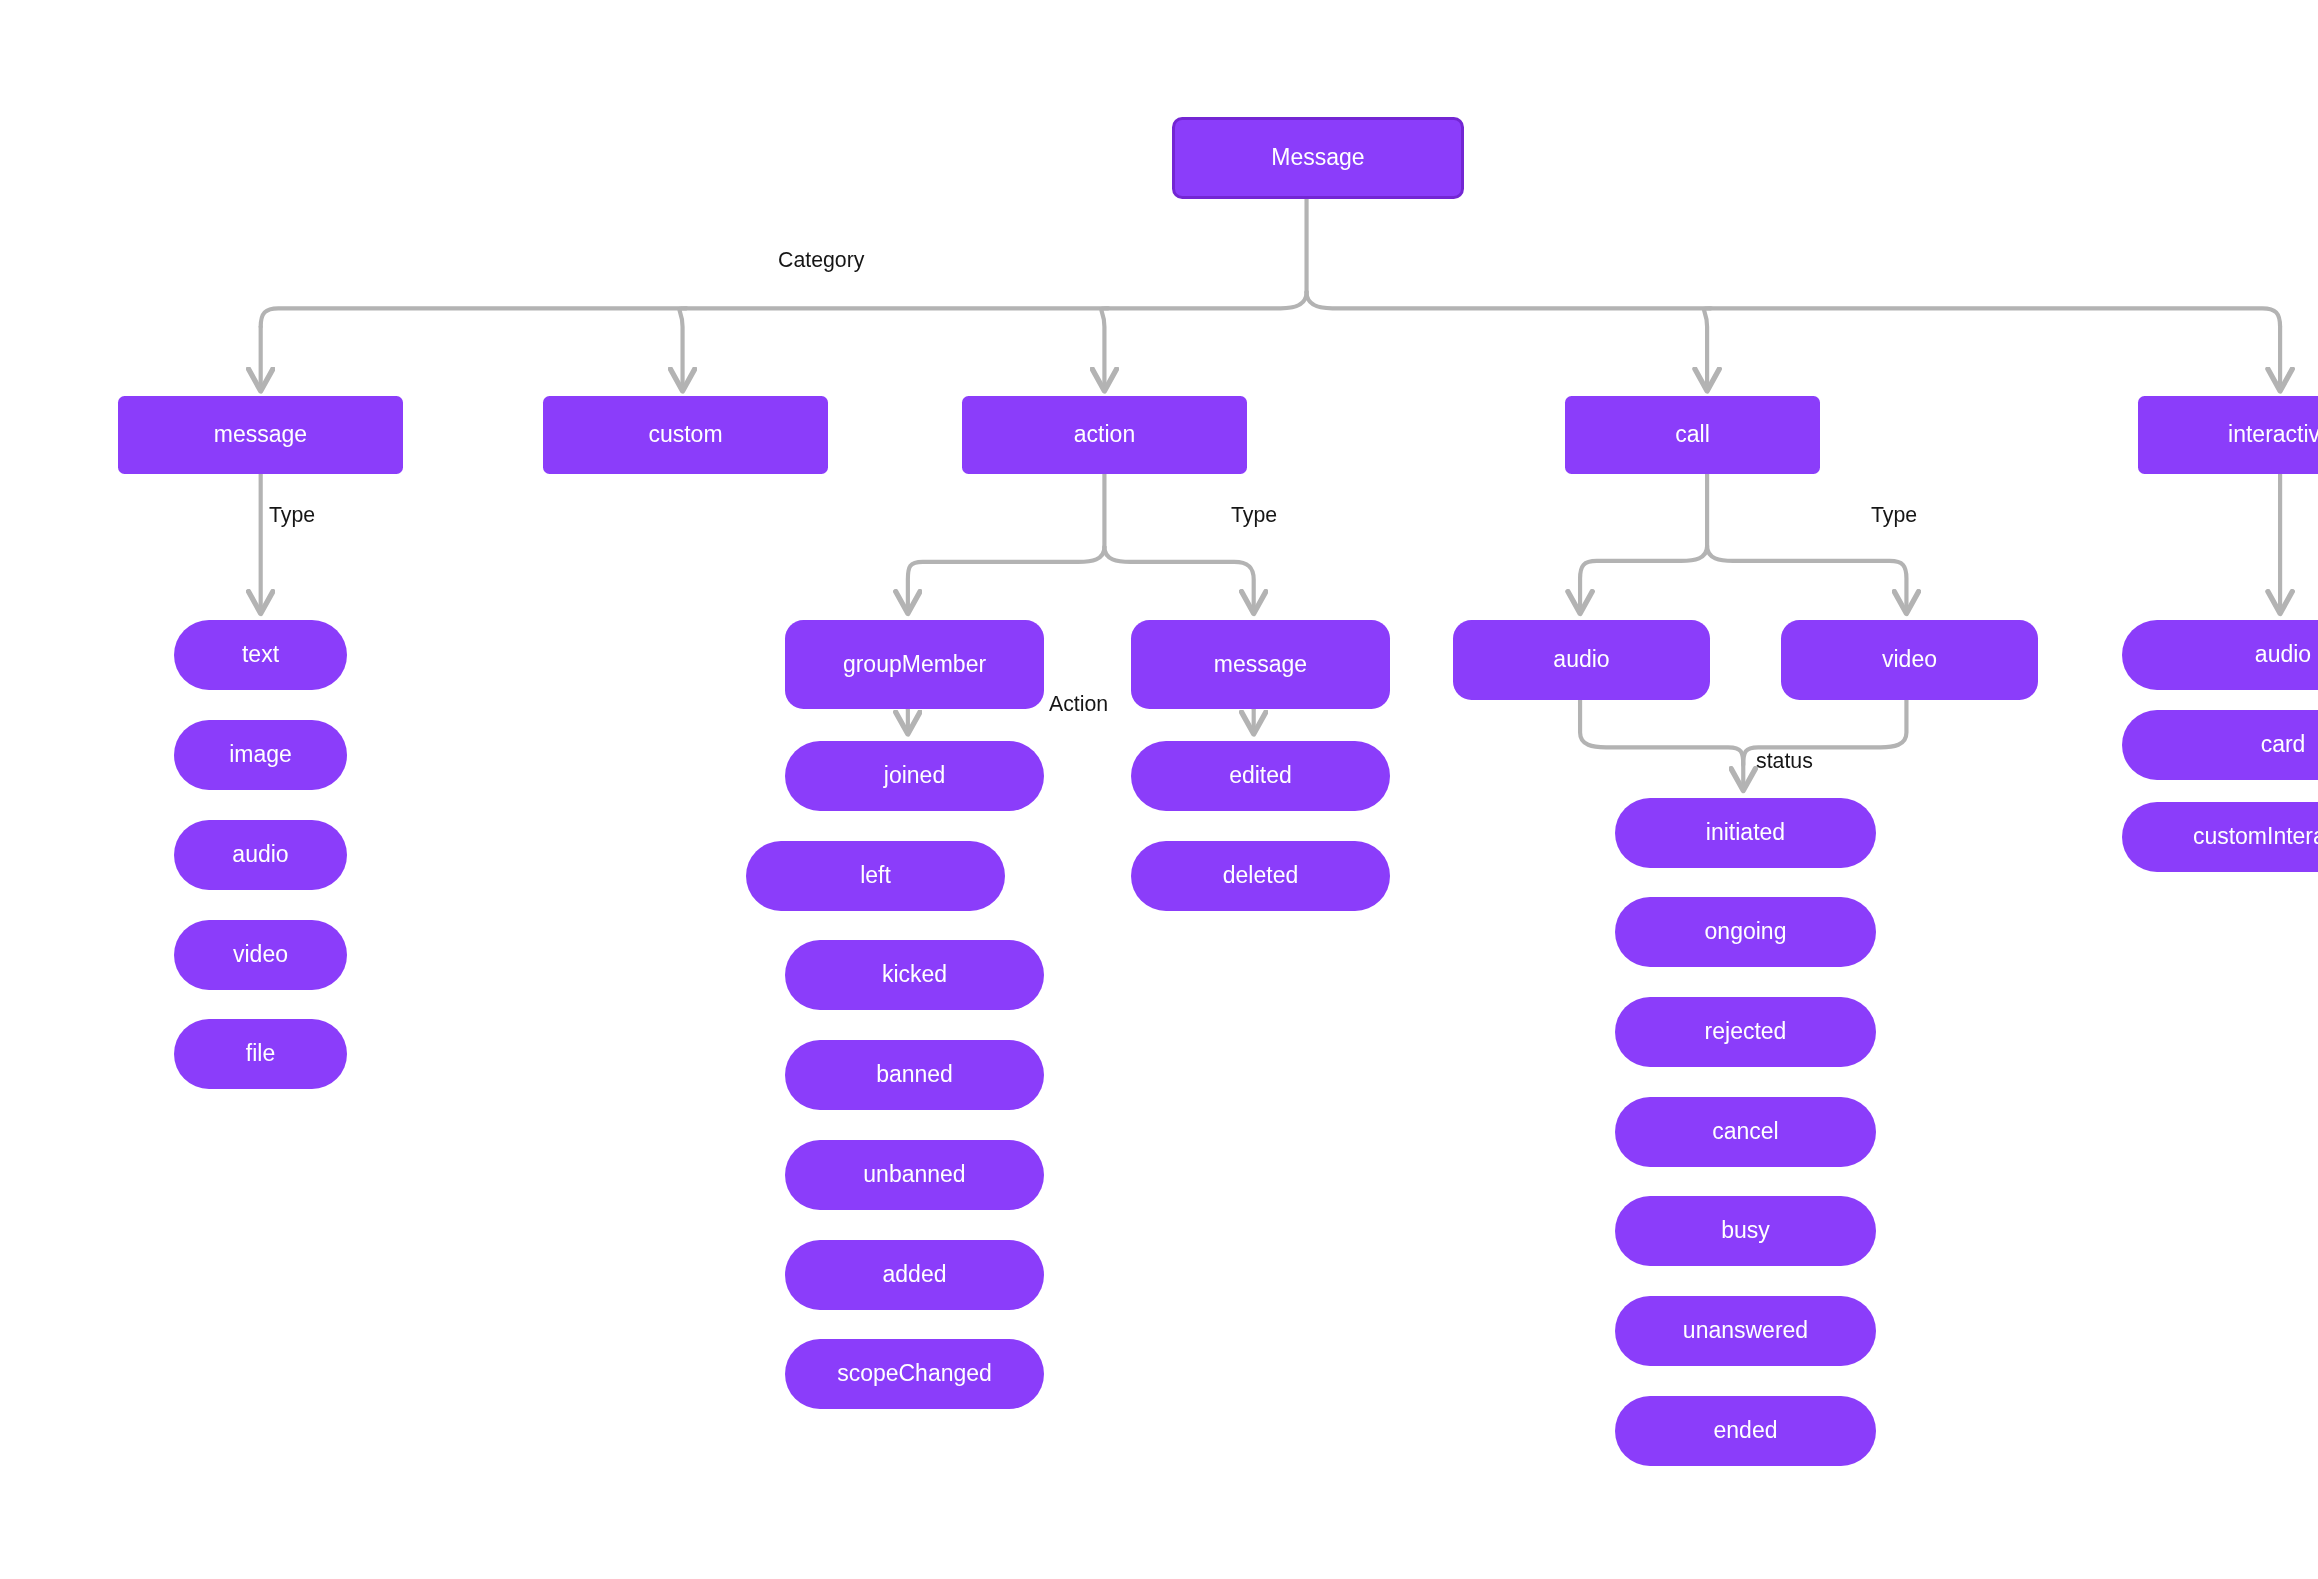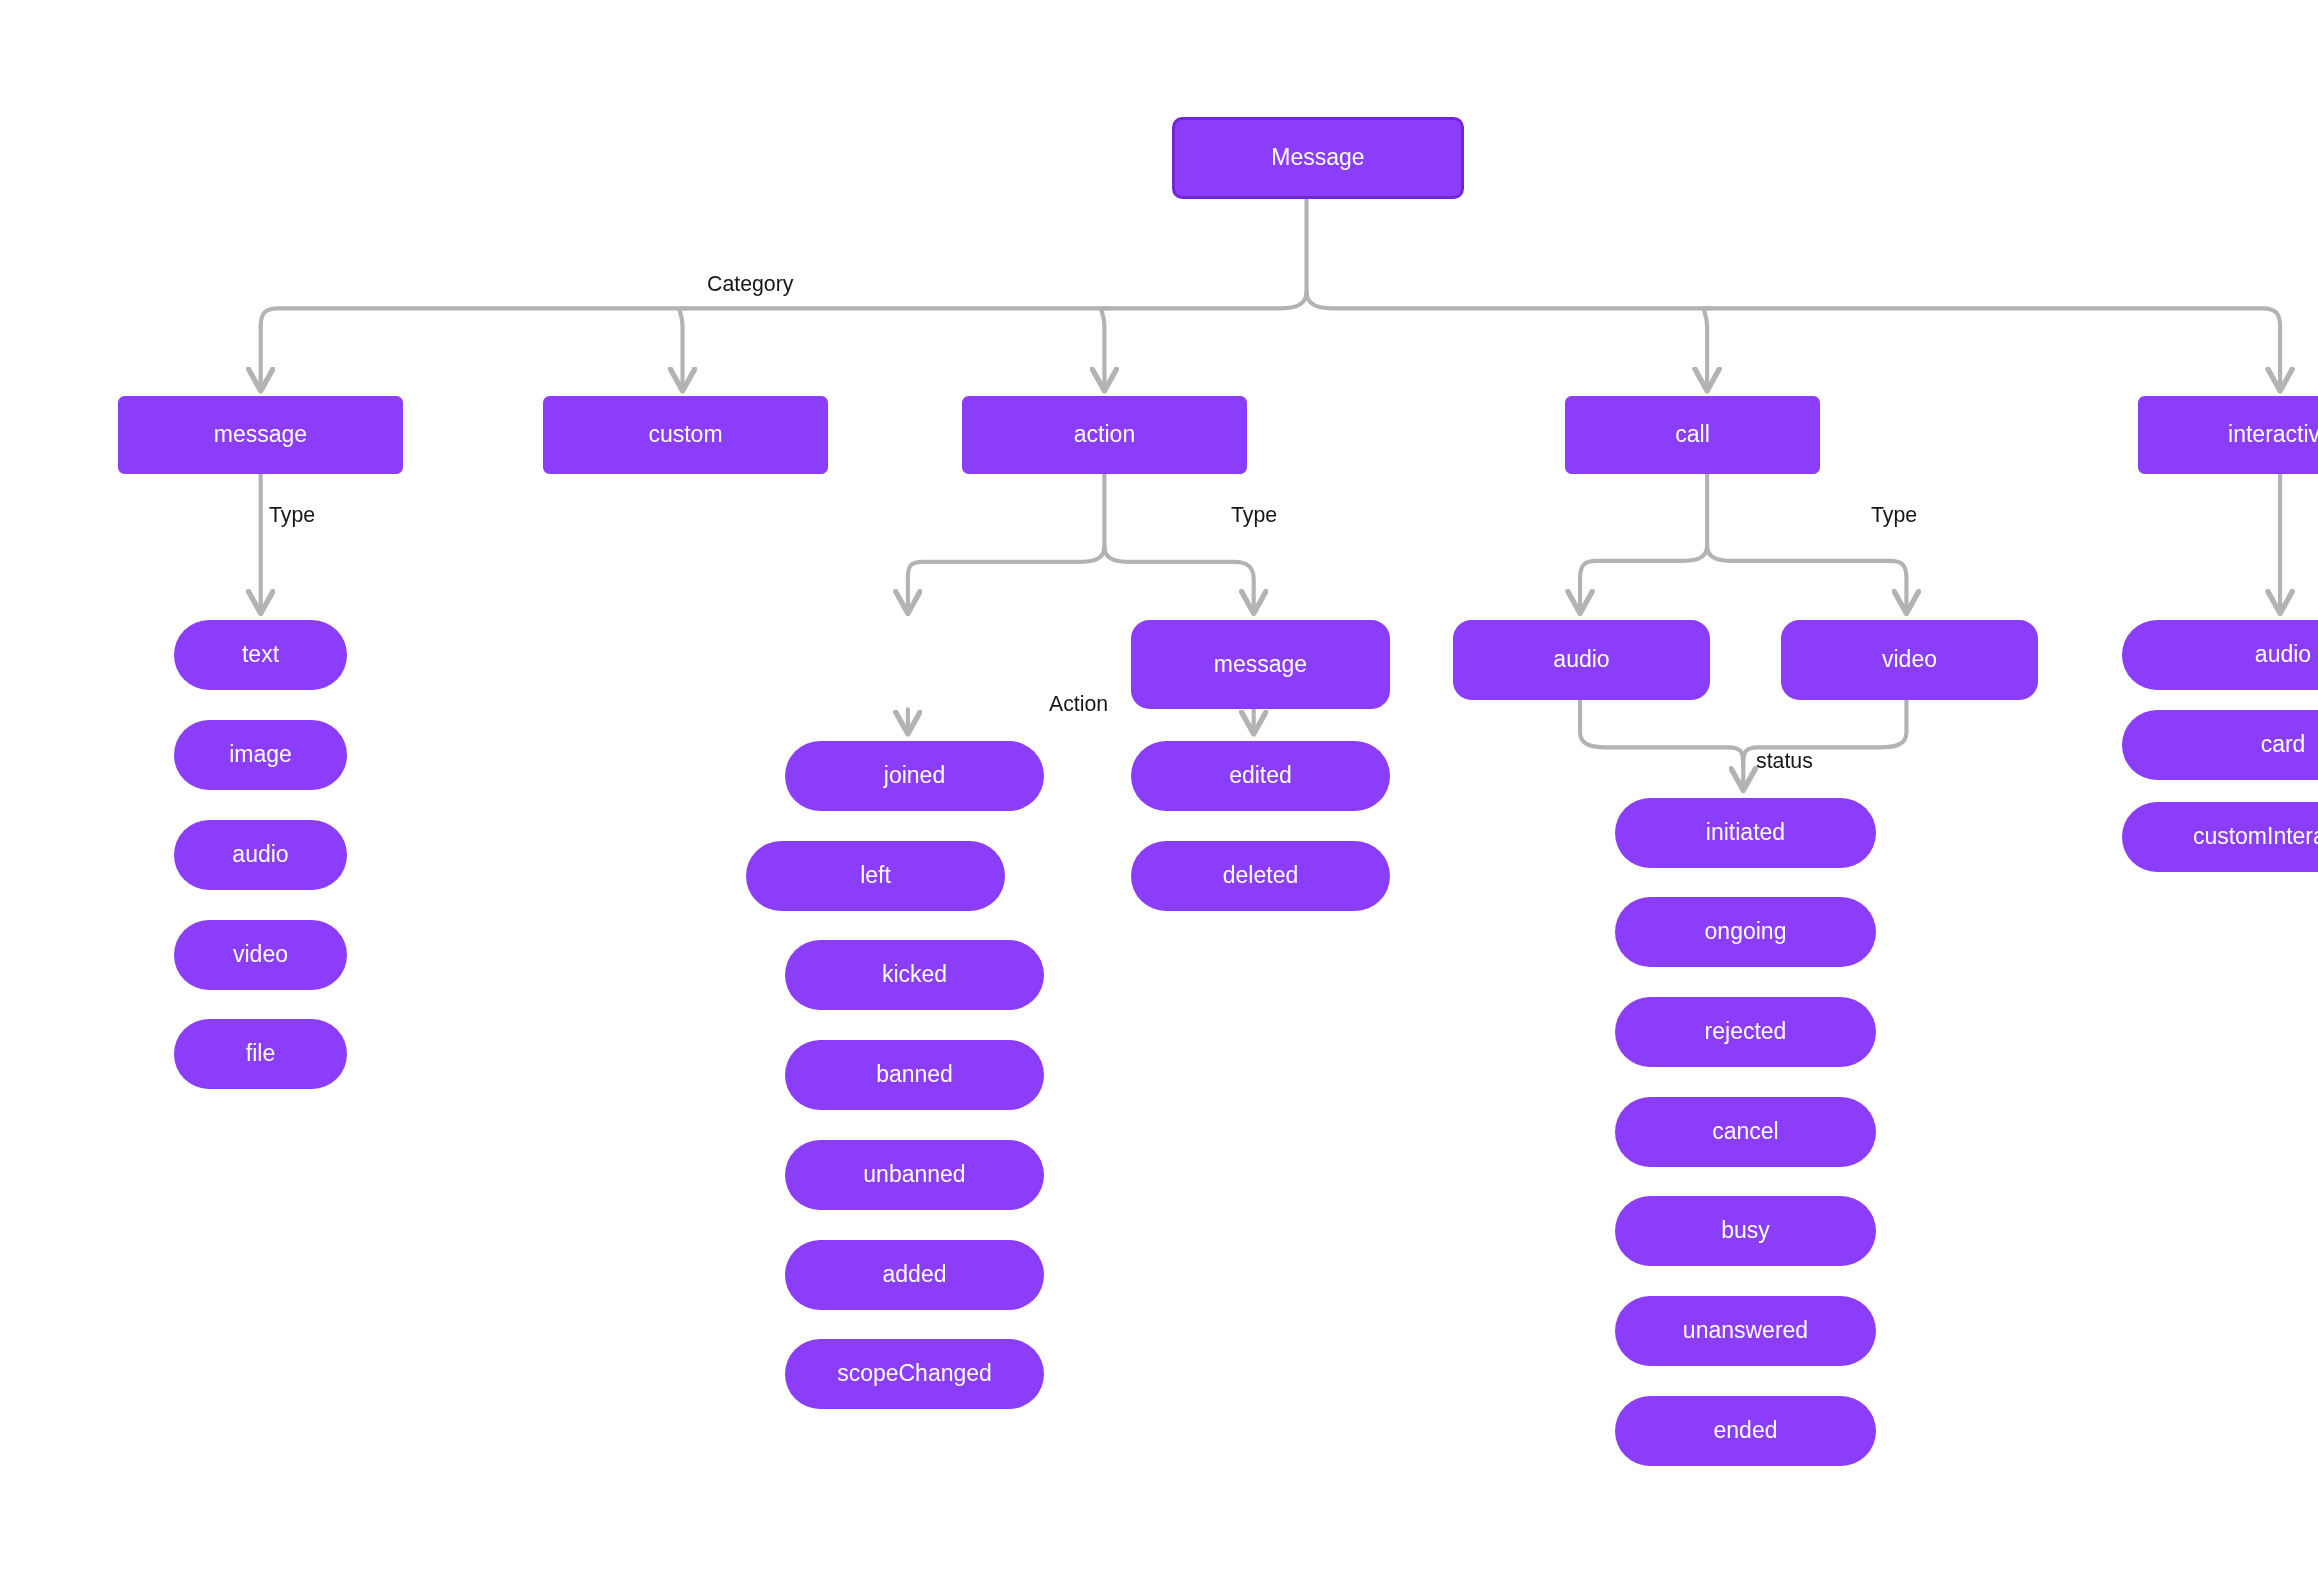--- a/index.html
+++ b/index.html
@@ -120,21 +120,21 @@
                L 3792 1612 C 3764 1612, 3760 1622, 3760 1650"></path>
 
       <path d="M 4918 1022 L 4918 1318" marker-end="url(#arrow)"></path>
     </g>
   </svg>
 
   <div class="node root" style="left:1172px; top:117px; width:292px; height:82px;">
     <span>Message</span>
   </div>
 
-  <div class="edge-label" style="left:707px; top:250px;margin-top:24px;">Category</div>
+  <div class="edge-label" style="left:778px; top:250px;">Category</div>
   <div class="edge-label" style="left:269px; top:505px;">Type</div>
   <div class="edge-label" style="left:1231px; top:505px;">Type</div>
   <div class="edge-label" style="left:1871px; top:505px;">Type</div>
 
   <div class="edge-label" style="left:1049px; top:694px;">Action</div>
   <div class="edge-label" style="left:1756px; top:751px;">status</div>
 
   <div class="node cat" style="left:118px; top:396px; width:285px; height:78px;">
     <span>message</span>
   </div>
@@ -160,20 +160,23 @@
   <div class="node leaf" style="left:174px; top:820px; width:173px; height:70px;">
     <span>audio</span>
   </div>
   <div class="node leaf" style="left:174px; top:920px; width:173px; height:70px;">
     <span>video</span>
   </div>
   <div class="node leaf" style="left:174px; top:1019px; width:173px; height:70px;">
     <span>file</span>
   </div>
 
+  <div class="node sub" style="left:785px; top:620px; width:259px; height:89px;">
+    <span>groupMember</span>
+  </div>
   <div class="node sub" style="left:1131px; top:620px; width:259px; height:89px;">
     <span>message</span>
   </div>
 
   <div class="node leaf" style="left:785px; top:741px; width:259px; height:70px;">
     <span>joined</span>
   </div>
   <div class="node leaf" style="left:746px; top:841px; width:259px; height:70px;">
     <span>left</span>
   </div>

